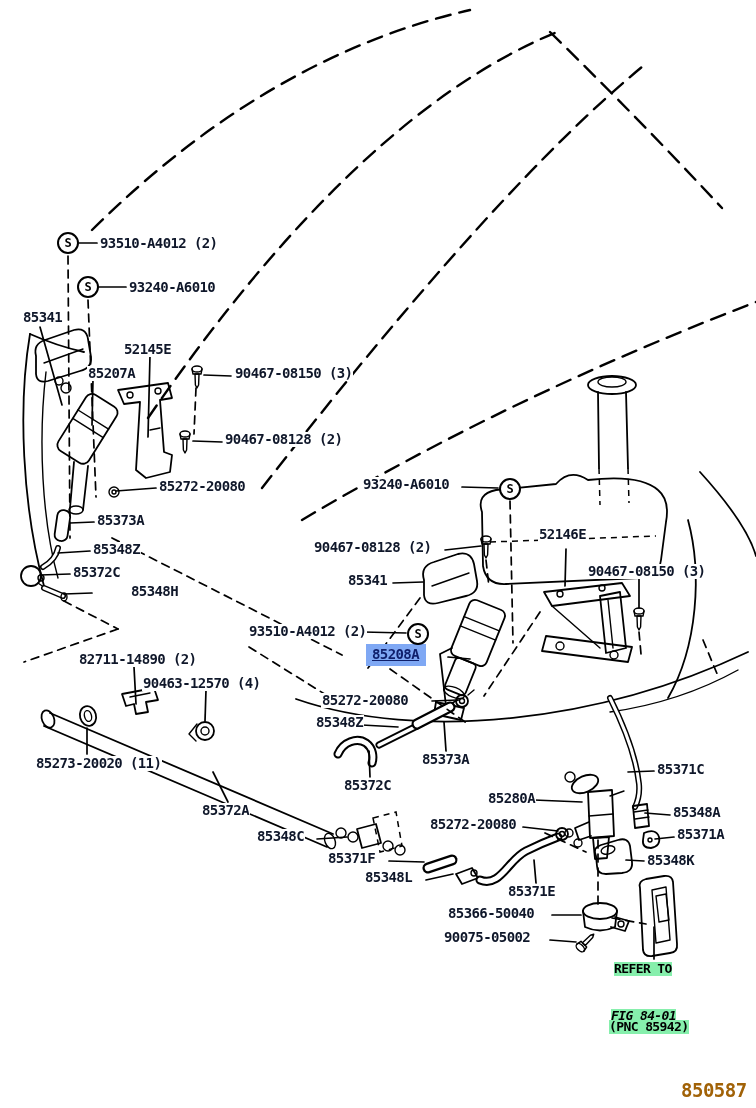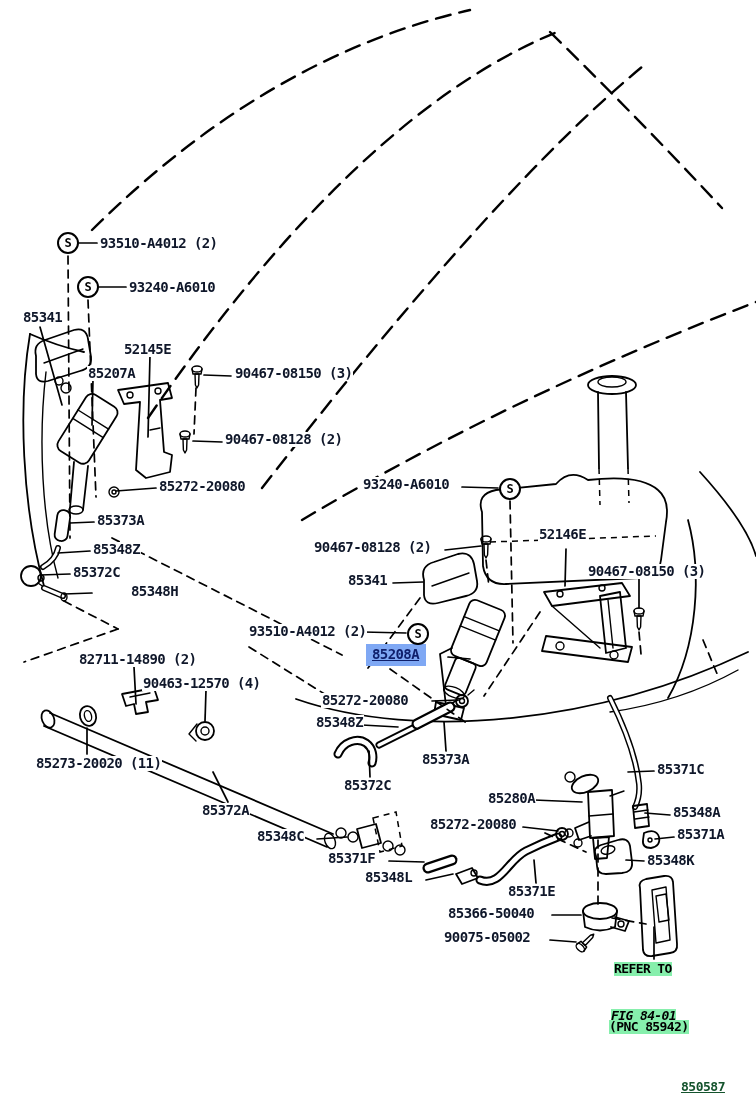--- a/index.html
+++ b/index.html
@@ -22,21 +22,21 @@
   .tubB{stroke:#000;fill:none;stroke-width:6;stroke-linecap:round;}
   .tubW{stroke:#fff;fill:none;stroke-width:3;stroke-linecap:round;}
   .part-label{position:absolute;font-weight:bold;font-size:14px;line-height:15px;
               letter-spacing:-0.6px;color:#0f172a;background:#fff;padding:0 1px;white-space:nowrap;}
   .part-label.highlighted{background:var(--hl-bg,#7FA8F4);color:var(--hl-text,#0F1F6B);
               padding:3px 7px 4px 6px;text-decoration:underline;}
   .s-symbol{position:absolute;width:18px;height:18px;border:2.2px solid #000;border-radius:50%;
             background:#fff;font-weight:bold;font-size:12px;line-height:18px;text-align:center;color:#000;}
   .note-label{position:absolute;font-weight:bold;font-size:13px;line-height:14px;
               letter-spacing:-0.6px;color:#000;background:#86efac;white-space:nowrap;}
-  .figure-code{position:absolute;font-weight:bold;font-size:13px;letter-spacing:-0.5px;color:#14532d;text-decoration:underline;}
+  .figure-code{position:absolute;font-weight:bold;font-size:19px;letter-spacing:-0.5px;color:#a16207;}
 </style>
 </head>
 <body>
 
 <div class="stage">
 
 <svg width="756" height="1108" viewBox="0 0 756 1108">
   <defs>
     <g id="bolt-glyph">
       <ellipse class="ln thin" cx="0" cy="-1" rx="5" ry="3"></ellipse>

